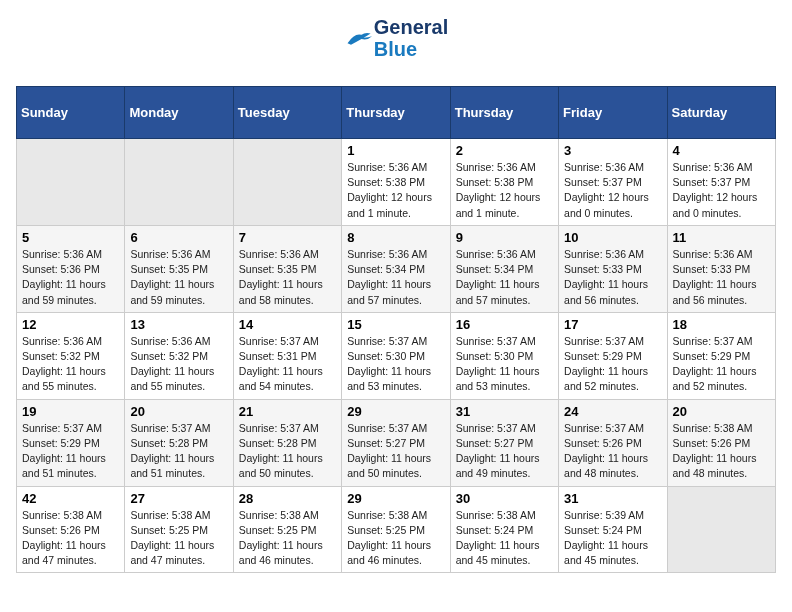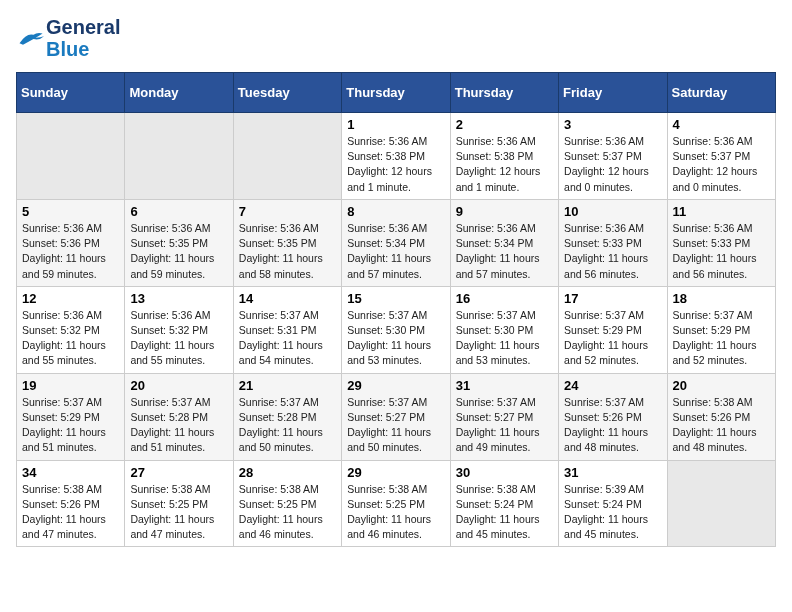--- a/index.html
+++ b/index.html
@@ -6,22 +6,23 @@
     body {
       font-family: Arial, sans-serif;
       background: #fff;
       width: 792px;
       min-height: 612px;
       padding: 16px;
     }
     .header {
       display: flex;
       justify-content: space-between;
-      align-items: flex-end;
-      margin-bottom: 12px;
+      align-items: center;
+      margin-bottom: 26px;
+      flex-direction: column;
     }
     .logo {
       display: flex;
       flex-direction: column;
       align-items: flex-start;
     }
     .logo-bird {
       width: 28px;
       height: 18px;
       display: inline-block;
@@ -46,21 +47,21 @@
     .calendar {
       width: 100%;
       border-collapse: collapse;
       border: 1px solid #ccc;
     }
     .calendar th {
       background: #2a5298;
       color: #fff;
       font-size: 13px;
       font-weight: bold;
-      padding: 12px 4px;
+      padding: 18px 4px;
       text-align: left;
       border: 1px solid #1a3a6b;
     }
     .calendar td {
       vertical-align: top;
       border: 1px solid #ccc;
       padding: 4px 5px;
       width: 108px;
       min-height: 80px;
       background: #fff;
@@ -295,21 +296,21 @@
         <td>
           <div class="day-num">20</div>
           <div class="day-info" style="white-space: pre-line;">Sunrise: 5:38 AM
 Sunset: 5:26 PM
 Daylight: 11 hours
 and 48 minutes.</div>
         </td>
       </tr>
       <tr>
         <td>
-          <div class="day-num">34</div>
+          <div class="day-num">42</div>
           <div class="day-info" style="white-space: pre-line;">Sunrise: 5:38 AM
 Sunset: 5:26 PM
 Daylight: 11 hours
 and 47 minutes.</div>
         </td>
         <td>
           <div class="day-num">27</div>
           <div class="day-info" style="white-space: pre-line;">Sunrise: 5:38 AM
 Sunset: 5:25 PM
 Daylight: 11 hours

